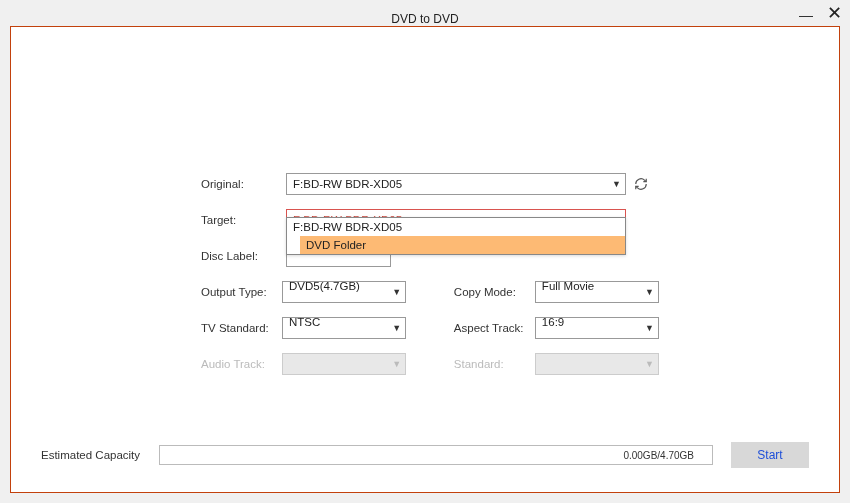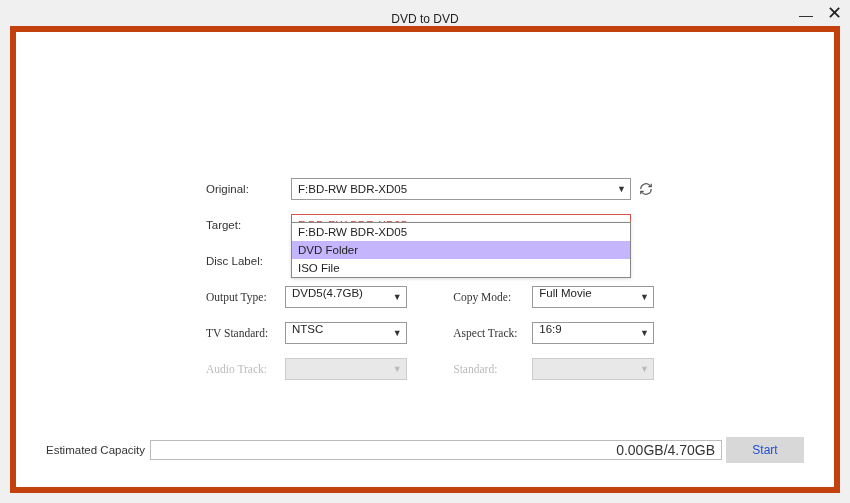--- a/index.html
+++ b/index.html
@@ -3,46 +3,46 @@
 <meta charset="utf-8">
 <style>
   * { box-sizing: border-box; margin: 0; padding: 0; font-family: Arial, sans-serif; }
   body { background: #fff; width: 850px; height: 503px; overflow: hidden; }
   .window { width: 850px; height: 503px; background: #f0f0f0; position: relative; }
   .titlebar { height: 26px; display: flex; align-items: flex-end; justify-content: center; position: relative; }
   .titlebar-title { font-size: 12px; color: #222; }
   .titlebar-controls { position: absolute; right: 8px; top: 0; height: 100%; display: flex; align-items: center; gap: 14px; }
   .tb-min { width: 14px; border-bottom: 1px solid #333; height: 1px; margin-top: 6px; cursor: pointer; }
   .tb-close { font-size: 18px; color: #222; cursor: pointer; line-height: 1; }
-  .client { position: absolute; left: 10px; right: 10px; top: 26px; bottom: 10px; background: #fff; border: 6px solid #c2410c; }
+  .client { position: absolute; left: 10px; right: 10px; top: 26px; bottom: 10px; background: #fff; border: 1px solid #c2410c; }
   .form { position: absolute; left: 190px; top: 146px; right: 180px; }
   .row { display: flex; align-items: center; height: 22px; margin-bottom: 14px; }
   .label { width: 85px; font-size: 11.5px; color: #333; }
   .select-wide { position: relative; width: 340px; height: 22px; background: #fff; border: 1px solid #999; display: flex; align-items: center; padding: 0 18px 0 6px; font-size: 11.5px; color: #222; }
   .select-wide.target { border: 1px solid #d9534f; }
   .select-wide.target .sw-text { color: #c94a40; }
   .select-wide .caret { position: absolute; right: 4px; top: 50%; transform: translateY(-50%); font-size: 9px; color: #333; pointer-events: none; }
   .select-wide.target .caret { color: #c94a40; }
   .refresh-icon { margin-left: 8px; width: 14px; height: 14px; display: inline-block; position: relative; cursor: pointer; }
   .refresh-icon svg { width: 14px; height: 14px; }
   .dropdown { position: absolute; left: 275px; top: 190px; width: 340px; border: 1px solid #888; background: #fff; z-index: 10; box-shadow: 0 1px 3px rgba(0,0,0,0.15); }
   .dropdown-item { height: 18px; line-height: 18px; padding: 0 6px; font-size: 11.5px; color: #222; cursor: pointer; white-space: nowrap; }
-  .dropdown-item.sel { background: #c4b5fd; }
+  .dropdown-item.sel { background: #fdba74; margin-left: 13px; }
   .row2 { display: flex; align-items: center; height: 22px; margin-bottom: 14px; }
-  .label2 { width: 85px; font-size: 11.5px; color: #333; font-family: Liberation Serif, serif; }
+  .label2 { width: 85px; font-size: 11.5px; color: #333; }
   .label2.disabled { color: #bbb; }
-  .select-sm { position: relative; width: 129px; height: 22px; background: #fff; border: 1px solid #999; display: flex; align-items: flex-start; padding: 0 18px 0 6px; font-size: 11.5px; color: #222; }
+  .select-sm { position: relative; width: 129px; height: 22px; background: #fff; border: 1px solid #999; display: flex; align-items: flex-end; padding: 0 18px 10px 6px; font-size: 11.5px; color: #222; }
   .select-sm .caret { position: absolute; right: 4px; top: 50%; transform: translateY(-50%); font-size: 9px; color: #333; pointer-events: none; }
   .select-sm.disabled { background: #e8e8e8; border-color: #ccc; color: #999; }
   .select-sm.disabled .caret { color: #bbb; }
   .col-gap { width: 50px; }
-  .footer { position: absolute; left: 30px; right: 30px; bottom: 24px; display: flex; align-items: center; gap: 4px; }
+  .footer { position: absolute; left: 30px; right: 30px; bottom: 24px; display: flex; align-items: center; gap: 18px; }
   .footer-label { font-size: 11.5px; color: #333; width: 100px; }
   .progress { flex: 1; height: 20px; background: #fff; border: 1px solid #bbb; position: relative; }
-  .progress-text { position: absolute; right: 6px; top: 50%; transform: translateY(-50%); font-size: 14px; color: #333; }
+  .progress-text { position: absolute; right: 18px; top: 50%; transform: translateY(-50%); font-size: 10px; color: #333; }
   .start-btn { width: 78px; height: 26px; background: #d8d8d8; color: #1d4ed8; font-size: 12px; display: flex; align-items: center; justify-content: center; cursor: default; }
   .disc-label-input { width: 105px; height: 22px; border: 1px solid #999; background: #fff; padding: 0 6px; font-size: 11.5px; color: #222; }
 </style>
 </head>
 <body>
 
 <div class="window">
   <div class="titlebar">
     <span class="titlebar-title">DVD to DVD</span>
     <div class="titlebar-controls">
@@ -124,21 +124,20 @@
           <span></span>
           <span class="caret">▼</span>
         </div>
       </div>
 
     </div>
 
     <div class="dropdown">
       <div class="dropdown-item">F:BD-RW   BDR-XD05</div>
       <div class="dropdown-item sel">DVD Folder</div>
-      <div class="dropdown-item">ISO File</div>
     </div>
 
     <div class="footer">
       <div class="footer-label">Estimated Capacity</div>
       <div class="progress">
         <span class="progress-text">0.00GB/4.70GB</span>
       </div>
       <div class="start-btn">
         <span>Start</span>
       </div>

